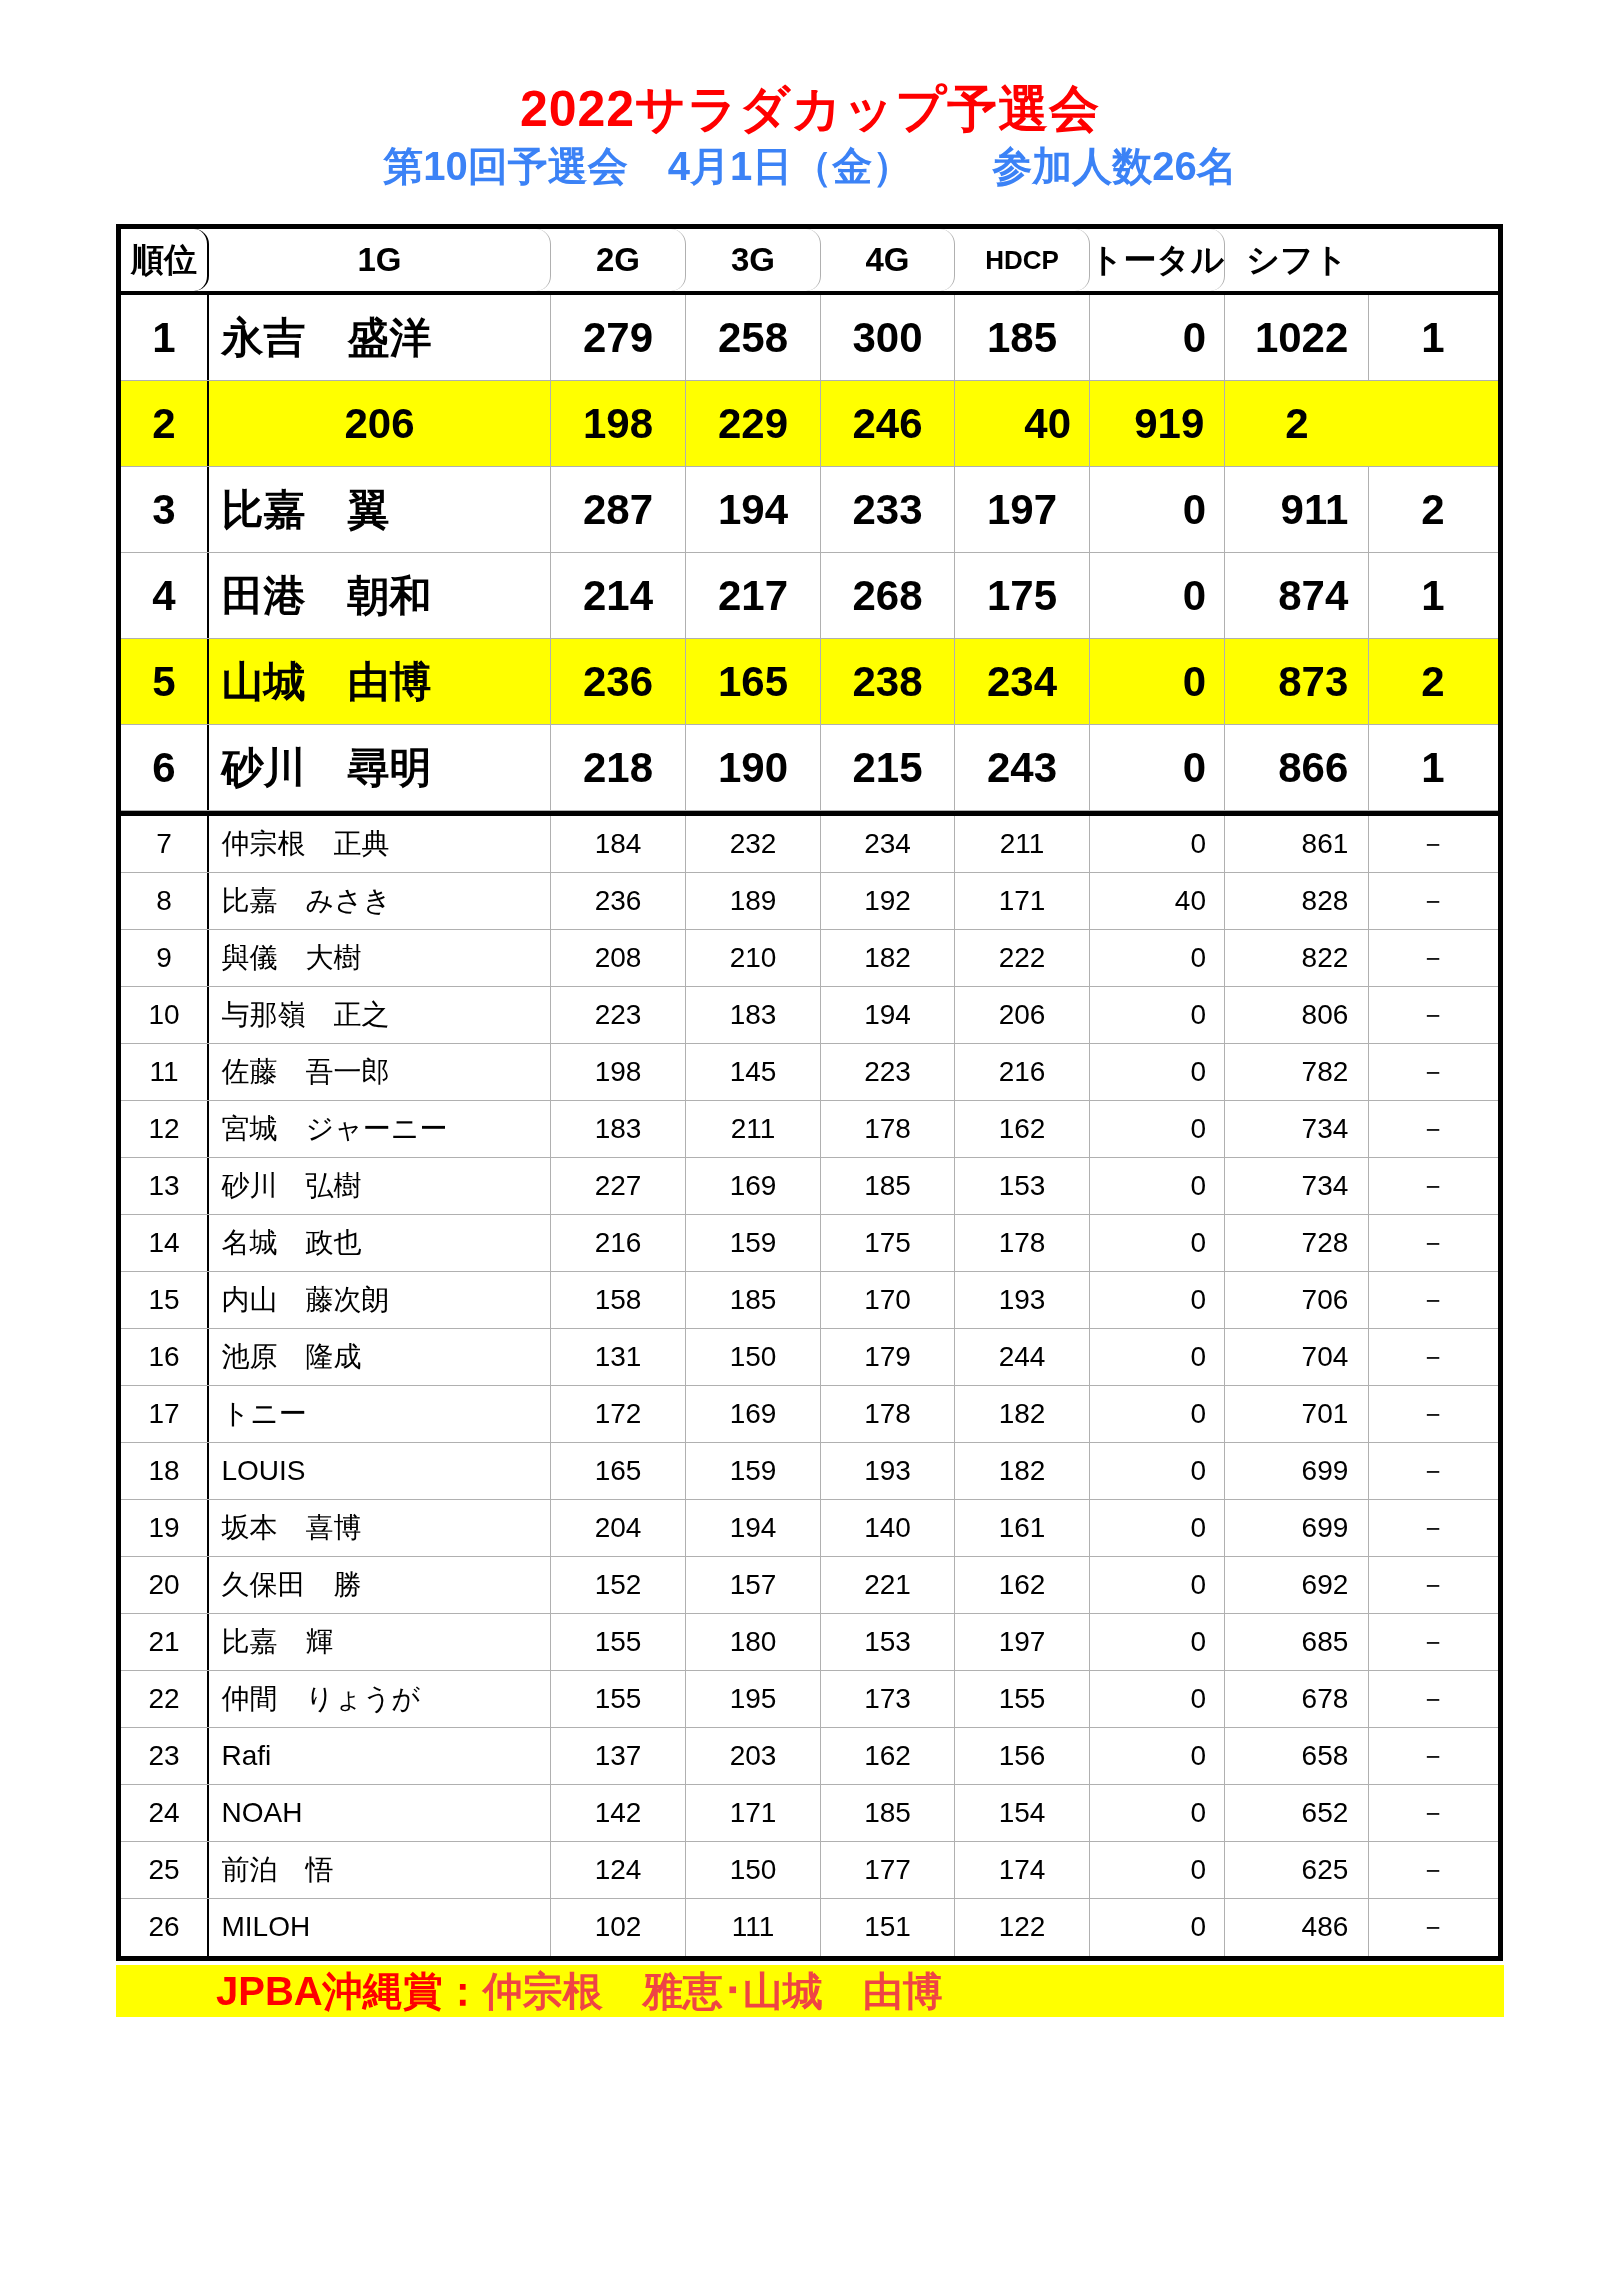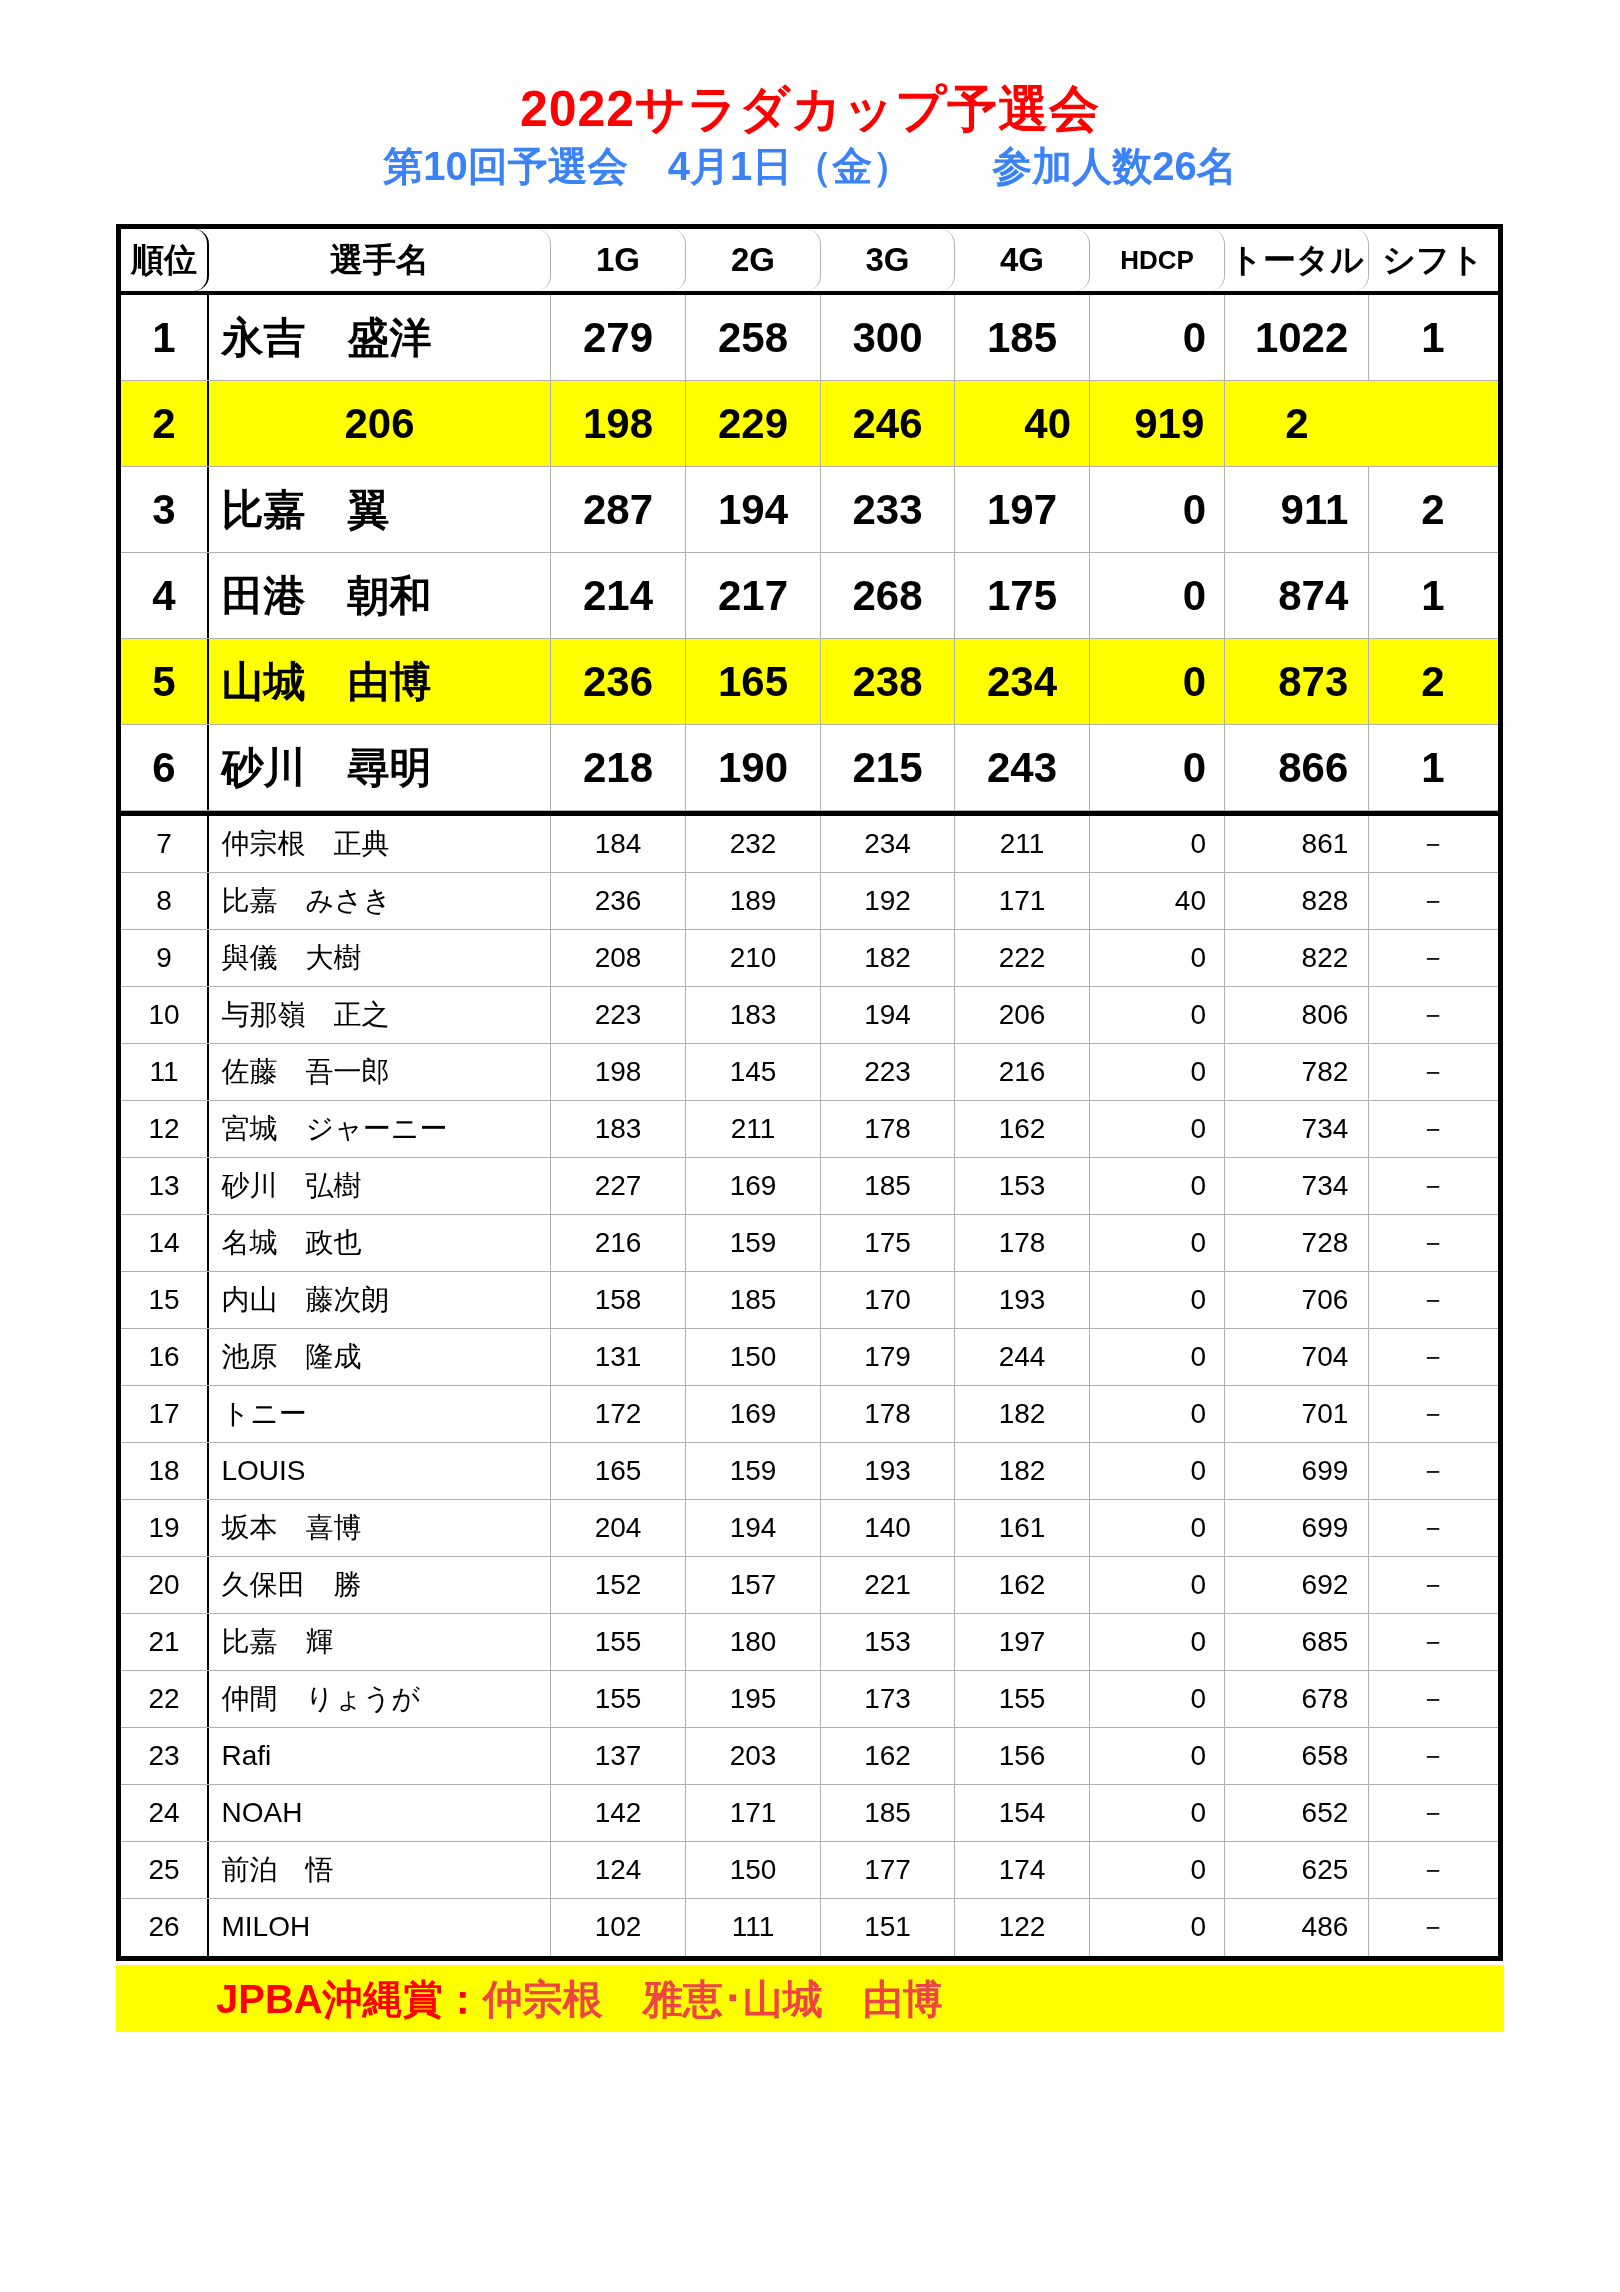--- a/index.html
+++ b/index.html
@@ -55,21 +55,21 @@
   .c-rank{border-right:2.7px solid #000;justify-content:center;}
   .c-name{justify-content:flex-start;padding-left:12.5px;}
   .c-hdcp{justify-content:flex-end;padding-right:18px;}
   .c-total{justify-content:flex-end;padding-right:19.7px;}
   .c-shift{justify-content:center;}
   .thead .cell{justify-content:center;padding:0;border-radius:15px;}
   .thead .c-hdcp{font-size:26px;}
 
   .banner{
     margin:4.5px 0 0 116px;
-    width:1388px;height:67px;
+    width:1388px;height:52px;
     background:#ffff00;
     display:flex;align-items:center;
     box-sizing:border-box;
     padding-left:100px;
     font-size:40px;font-weight:bold;line-height:1;
     white-space:nowrap;
   }
   .banner .award-label{color:#ff0000;}
   .banner .award-names{color:#ef4444;}
 </style>
@@ -77,21 +77,20 @@
 <body>
 
 <div class="page">
 
   <div class="title">2022サラダカップ予選会</div>
   <div class="subtitle">第10回予選会　4月1日（金）　　参加人数26名</div>
 
   <div class="btable">
     <div class="trow thead">
       <div class="cell c-rank">順位</div>
-      <div class="cell c-name">選手名</div>
       <div class="cell c-g1">1G</div>
       <div class="cell c-g2">2G</div>
       <div class="cell c-g3">3G</div>
       <div class="cell c-g4">4G</div>
       <div class="cell c-hdcp">HDCP</div>
       <div class="cell c-total">トータル</div>
       <div class="cell c-shift">シフト</div>
     </div>
     <div id="rows">
         <div class="trow row-large">

